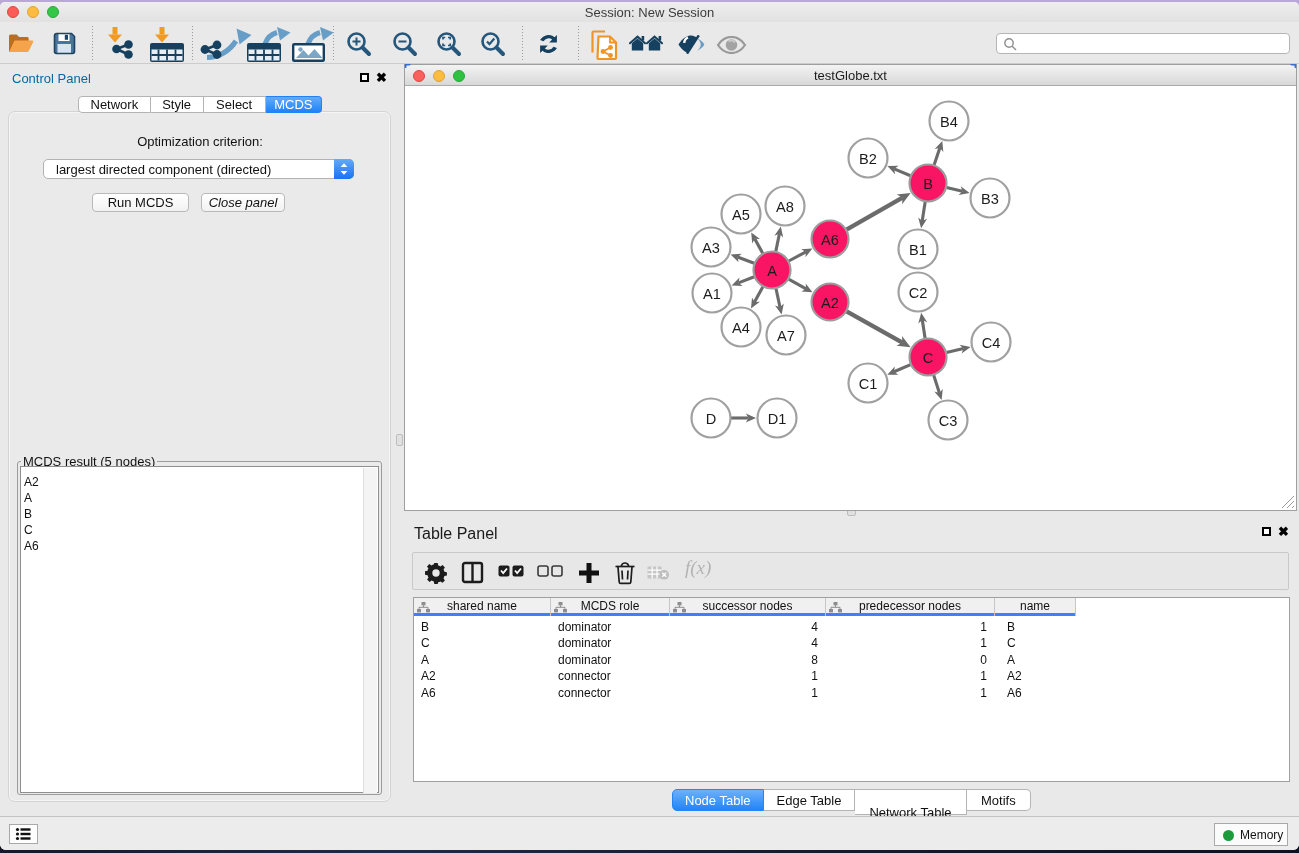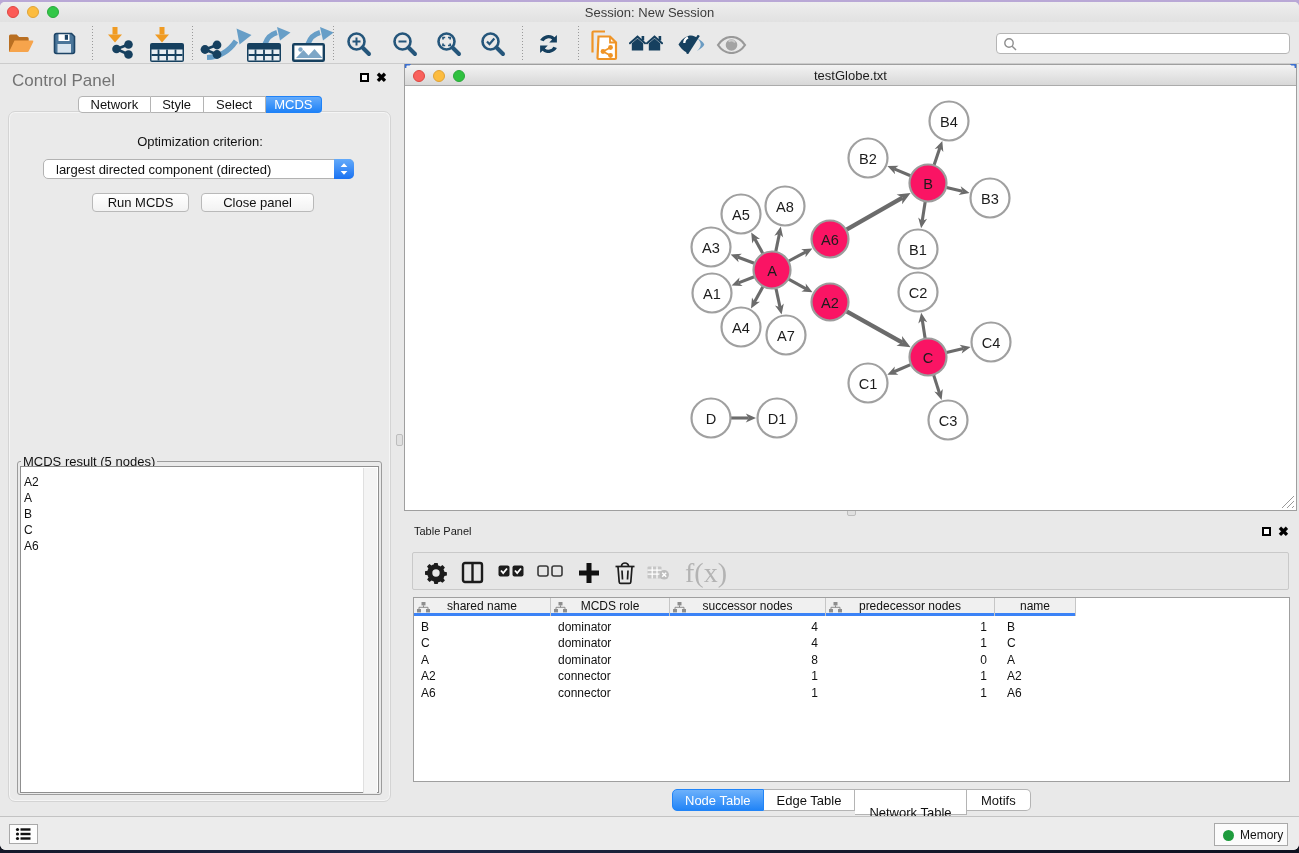--- a/index.html
+++ b/index.html
@@ -13,36 +13,36 @@
 #titlebar .r { left:7px;  background:#fc5b57; border:0.5px solid #dd4741; }
 #titlebar .y { left:27px; background:#fcbc3f; border:0.5px solid #dfa336; }
 #titlebar .g { left:47px; background:#33c748; border:0.5px solid #2aa83c; }
 #title { position:absolute; top:3px; left:0; width:100%; text-align:center; font-size:13px; color:#3c3c3c; }
 #toolbar { position:absolute; left:0; top:20px; width:1299px; height:42px; background:#e9e9e9; border-bottom:1px solid #cccccc; }
 .sep { position:absolute; top:4px; height:35px; width:1px; background-image:linear-gradient(#9a9a9a 1px, transparent 1px); background-size:1px 3px; }
 .tbi { position:absolute; top:0; }
 #search { position:absolute; left:996px; top:11px; width:294px; height:21px; border:1px solid #b5b5b5; border-radius:4px; background:#fff; }
 #search svg { position:absolute; left:6px; top:3px; }
 
-#cp-title { position:absolute; left:12px; top:69px; font-size:17px; color:#737373; }
+#cp-title { position:absolute; left:12px; top:69px; font-size:13px; color:#0369a1; }
 #cp-float { position:absolute; left:360px; top:71px; width:9px; height:9px; border:2px solid #000; background:#fff; }
 #cp-close { position:absolute; left:376px; top:68px; font-size:13px; font-weight:bold; color:#000; }
 #cp-panel { position:absolute; left:8px; top:109px; width:383px; height:691px; background:#eaeaea; border:1px solid #d4d4d4; border-radius:7px; box-shadow:0 0 0 1px #f5f5f5 inset; }
 #cp-tabs { position:absolute; left:78px; top:94px; height:19px; display:flex; }
 .tab { height:17px; line-height:16px; font-size:13px; color:#111; background:#fff; border:1px solid #b4b4b4; border-left:none; padding:0 10px; text-align:center; }
 .tab.first { border-left:1px solid #b4b4b4; border-radius:4px 0 0 4px; }
 .tab.last { border-radius:0 4px 4px 0; }
 .tab.sel { background:linear-gradient(#64abfb,#1f82f7); color:#fff; border-color:#1f82f7; padding:0 9px; }
 #opt-label { position:absolute; left:0px; top:132px; width:400px; text-align:center; font-size:13px; color:#111; }
 #combo { position:absolute; left:43px; top:157px; width:311px; height:20px; background:#fff; border:1px solid #b2b2b2; border-radius:5px; }
 #combo .txt { position:absolute; left:12px; top:2px; font-size:13px; color:#111; }
 #combo .step { position:absolute; right:-1px; top:-1px; width:20px; height:20px; border-radius:0 5px 5px 0; background:linear-gradient(#63aafa,#1a72f2); }
 .btn { position:absolute; height:19px; background:linear-gradient(#ffffff,#f2f2f2); border:1px solid #b9b9b9; border-radius:4px; font-size:13px; color:#111; text-align:center; line-height:17px; }
 #btn-run { left:92px; top:191px; width:97px; }
-#btn-close { left:201px; top:191px; width:113px; }
+#btn-close { left:201px; top:191px; width:84px;font-style:italic; }
 #fieldset { position:absolute; left:17px; top:459px; width:365px; height:334px; border:1px solid #9c9c9c; border-radius:3px; }
 #legend { position:absolute; left:21px; top:452px; background:#eaeaea; padding:0 2px; font-size:13px; color:#111; }
 #mcds-list { position:absolute; left:20px; top:464px; width:359px; height:327px; background:#fff; border:1px solid #8f8f8f; font-size:12px; color:#111; }
 #mcds-list .items { position:absolute; left:3px; top:7px; line-height:16px; }
 #mcds-scroll { position:absolute; right:1px; top:1px; width:14px; height:325px; background:#f4f4f4; border-left:1px solid #e0e0e0; }
 
 #vdiv-handle { position:absolute; left:396px; top:432px; width:7px; height:12px; background:#e0e0e0; border:1px solid #bdbdbd; border-radius:2px; }
 #hdiv-handle { position:absolute; left:847px; top:507px; width:9px; height:7px; background:#e0e0e0; border:1px solid #bdbdbd; border-radius:2px; }
 </style>
 </head>
@@ -328,26 +328,26 @@
 <text x="927" y="182.5" font-size="14.6" fill="#1c1c1c" text-anchor="middle" dominant-baseline="central">B</text>
 <text x="829" y="238.5" font-size="14.6" fill="#1c1c1c" text-anchor="middle" dominant-baseline="central">A6</text>
 <text x="771" y="269.5" font-size="14.6" fill="#1c1c1c" text-anchor="middle" dominant-baseline="central">A</text>
 <text x="829" y="301.5" font-size="14.6" fill="#1c1c1c" text-anchor="middle" dominant-baseline="central">A2</text>
 <text x="927" y="356.5" font-size="14.6" fill="#1c1c1c" text-anchor="middle" dominant-baseline="central">C</text>
 
 </svg>
 </div>
 
 <style>
-#tp-title { position:absolute; left:414px; top:523px; font-size:11px; color:#1a1a1a; }
+#tp-title { position:absolute; left:414px; top:523px; font-size:16px; color:#1a1a1a; }
 #tp-float { position:absolute; left:1262px; top:525px; width:9px; height:9px; border:2px solid #000; background:#fff; }
 #tp-close { position:absolute; left:1278px; top:522px; font-size:13px; font-weight:bold; color:#000; }
 #tp-toolbar { position:absolute; left:412px; top:550px; width:877px; height:38px; background:#e7e7e7; border:1px solid #c9c9c9; border-radius:2px; }
 #tp-toolbar svg, #tp-toolbar .fx { position:absolute; top:0; }
-.fx { font-family:"Liberation Serif",serif; font-size:28px; color:#b3b3b3; }
+.fx { font-family:"Liberation Serif",serif; font-style:italic; font-size:19px; color:#b3b3b3; }
 #tbl { position:absolute; left:413px; top:595px; width:877px; height:185px; background:#fff; border:1px solid #9f9f9f; }
 #tbl-head { position:absolute; left:0; top:0; height:18px; width:662px; background:#f0f0f0; border-bottom:3px solid #3b82f6; }
 .hcell { position:absolute; top:0; height:18px; border-right:1px solid #c6c6c6; font-size:12px; color:#111; text-align:center; line-height:17px; }
 .hico { position:absolute; left:3px; top:4px; }
 .trow { position:absolute; font-size:12px; color:#111; height:16px; line-height:16px; }
 .num { position:absolute; text-align:right; }
 #bot-tabs { position:absolute; left:672px; top:787px; height:32px; display:flex; }
 .btab { height:22px; line-height:21px; font-size:13px; color:#111; background:#fff; border:1px solid #b4b4b4; border-left:none; padding:0 13px; }
 .btab.first { border-left:1px solid #b4b4b4; border-radius:5px 0 0 5px; }
 .btab.last { border-radius:0 5px 5px 0; }

